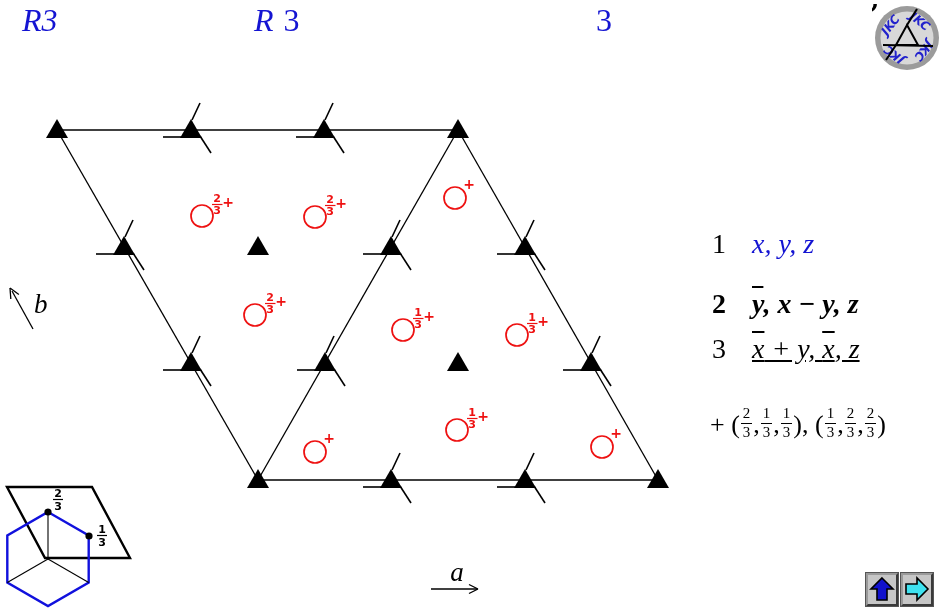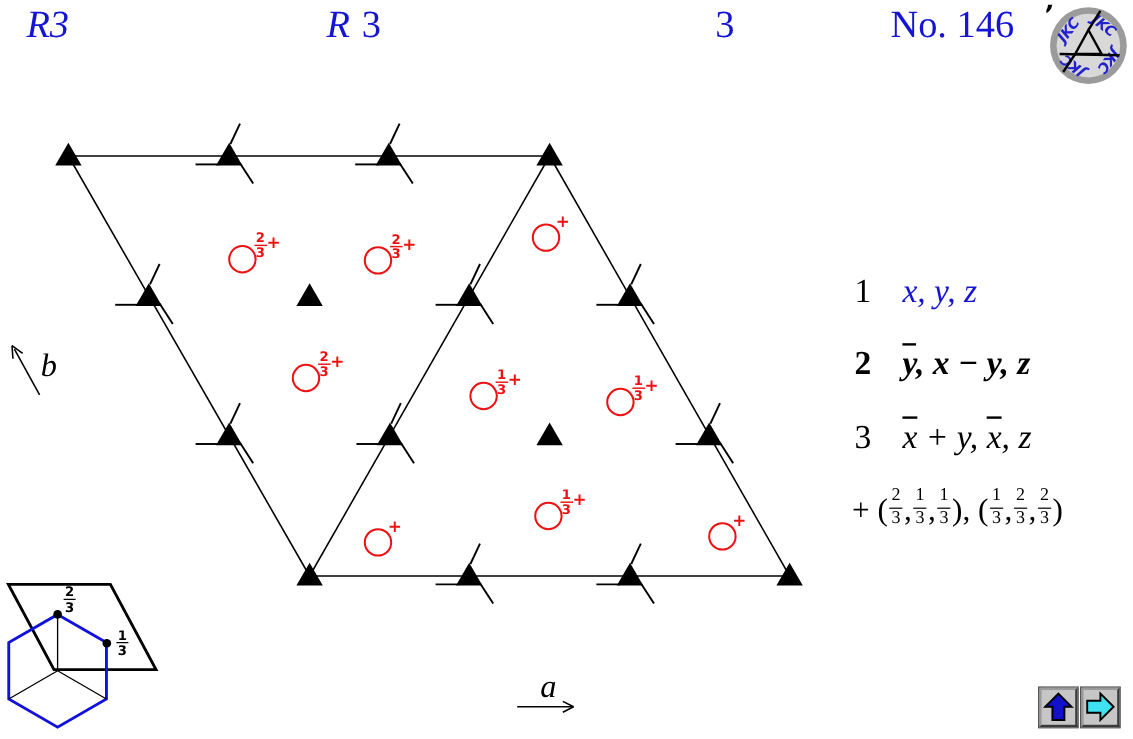--- a/index.html
+++ b/index.html
@@ -25,23 +25,22 @@
           border:2px solid;border-color:#9a9a9a #3a3a3a #3a3a3a #9a9a9a;
           outline:1px solid #555;padding:0;cursor:pointer;}
   .navbtn svg{display:block;margin:0 auto;}
 </style>
 </head>
 <body>
 
 <div id="page-root">
 
   <div class="hdr it" style="left:22px;">R3</div>
-  <div class="hdr" style="left:272px;"><span class="it">R</span><span style="display:inline-block;width:10px"></span><span>3</span></div>
+  <div class="hdr" style="left:254px;"><span class="it">R</span><span style="display:inline-block;width:10px"></span><span>3</span></div>
   <div class="hdr" style="left:596px;">3</div>
-  <div class="hdr" style="left:742px;">No. 146</div>
 
   <svg id="logo-svg" width="70" height="70" style="position:absolute;left:872px;top:4px;">
       <circle cx="35" cy="34" r="32" fill="#9b9b9b"></circle>
       <circle cx="35" cy="34" r="26.5" fill="#d8d8d8"></circle>
       <text transform="translate(35,34) rotate(-52) translate(0,-17)" text-anchor="middle" font-size="12" font-weight="bold" font-style="italic" font-family="DejaVu Sans,sans-serif" fill="#2222cc">JKC</text>
       <text transform="translate(35,34) rotate(38) translate(0,-17)" text-anchor="middle" font-size="12" font-weight="bold" font-style="italic" font-family="DejaVu Sans,sans-serif" fill="#2222cc">JKC</text>
       <text transform="translate(35,34) rotate(128) translate(0,-17)" text-anchor="middle" font-size="12" font-weight="bold" font-style="italic" font-family="DejaVu Sans,sans-serif" fill="#2222cc">JKC</text>
       <text transform="translate(35,34) rotate(218) translate(0,-17)" text-anchor="middle" font-size="12" font-weight="bold" font-style="italic" font-family="DejaVu Sans,sans-serif" fill="#2222cc">JKC</text>
       <g transform="translate(35,34)" stroke="#000" stroke-width="2">
         <line x1="-24" y1="7" x2="26" y2="8"></line>
@@ -227,21 +226,21 @@
           <text x="102" y="533" font-size="11">1</text>
           <line x1="97" y1="535.5" x2="107" y2="535.5" stroke="#000" stroke-width="1.2"></line>
           <text x="102" y="546" font-size="11">3</text>
         </g>
       </g>
     </svg>
 
   <div id="plist">
       <div class="plist-row" style="top: 228px;"><span class="pnum">1</span><span class="pcoords"><span class="tok-blue">x, y, z</span></span></div>
       <div class="plist-row" style="top: 288px; font-weight: bold;"><span class="pnum">2</span><span class="pcoords"><span class="tok-bar">y</span><span>, x − y, z</span></span></div>
-      <div class="plist-row" style="top: 349px;"><span class="pnum">3</span><span class="pcoords"><span class="tok-bar">x</span><span> + y, </span><span class="tok-bar">x</span><span>, z</span></span></div>
+      <div class="plist-row" style="top: 333px; text-decoration: underline;"><span class="pnum">3</span><span class="pcoords"><span class="tok-bar">x</span><span> + y, </span><span class="tok-bar">x</span><span>, z</span></span></div>
     </div>
   <div class="trans-row" id="trans-row"><span>+ (</span><span class="frac"><span class="fnum">2</span><span class="fden">3</span></span><span>,</span><span class="frac"><span class="fnum">1</span><span class="fden">3</span></span><span>,</span><span class="frac"><span class="fnum">1</span><span class="fden">3</span></span><span>), (</span><span class="frac"><span class="fnum">1</span><span class="fden">3</span></span><span>,</span><span class="frac"><span class="fnum">2</span><span class="fden">3</span></span><span>,</span><span class="frac"><span class="fnum">2</span><span class="fden">3</span></span><span>)</span></div>
 
   <button class="navbtn" style="left:866px;top:573px;">
     <svg width="26" height="27" viewBox="0 0 26 27">
       <polygon id="up-arrow-shape" points="13,2 24,13 18,13 18,24 8,24 8,13 2,13" stroke="#000" stroke-width="1.6" fill="#1111cc"></polygon>
     </svg>
   </button>
   <button class="navbtn" style="left:901px;top:573px;">
     <svg width="26" height="27" viewBox="0 0 26 27">

